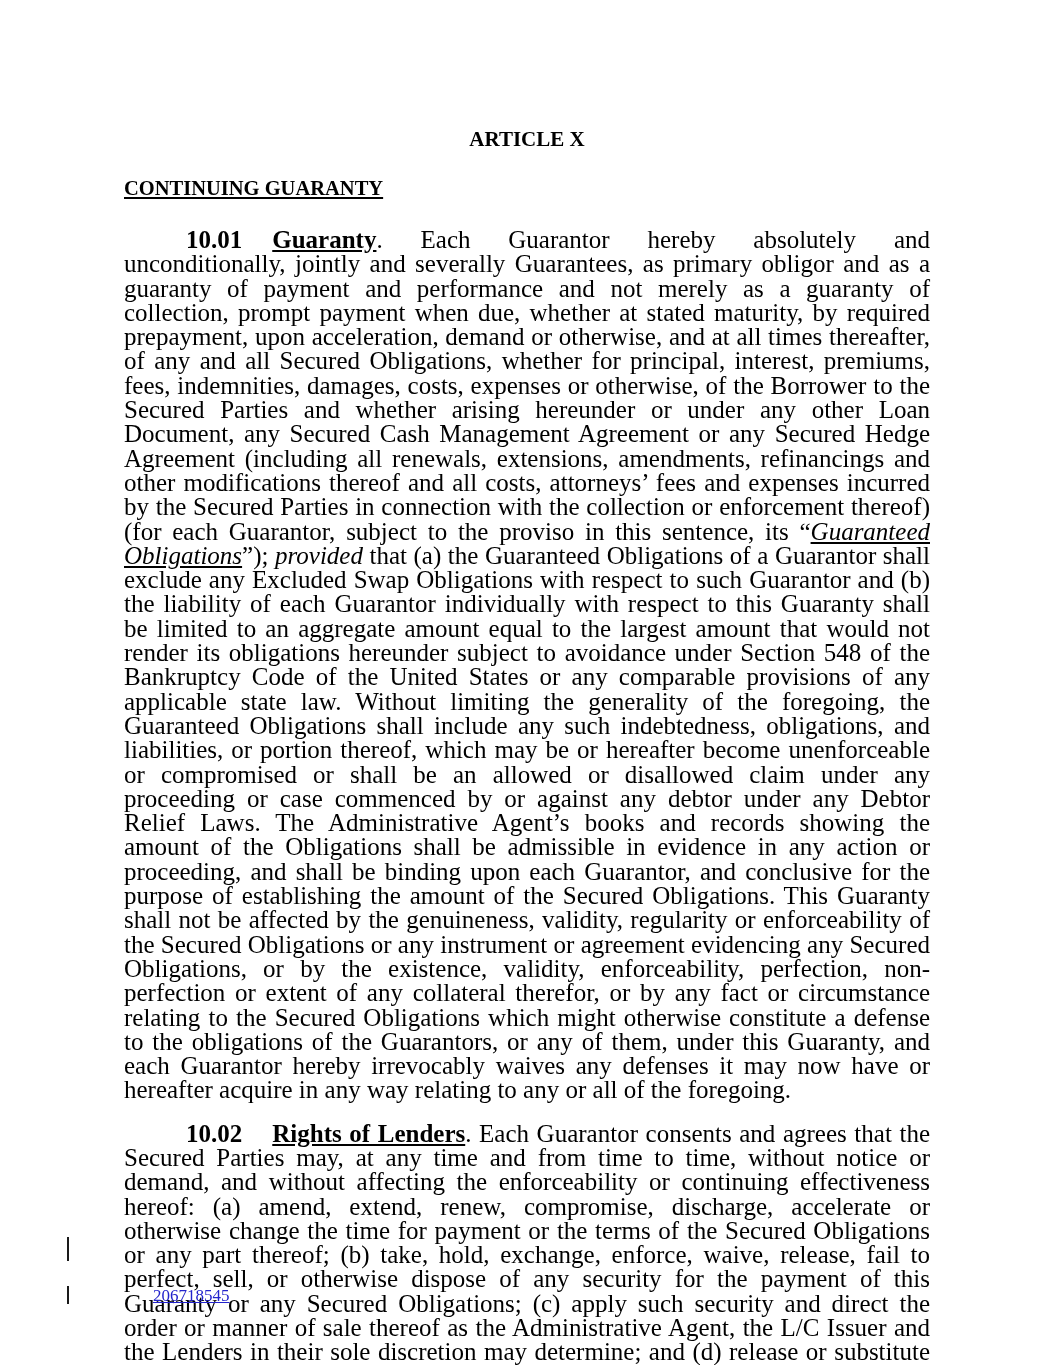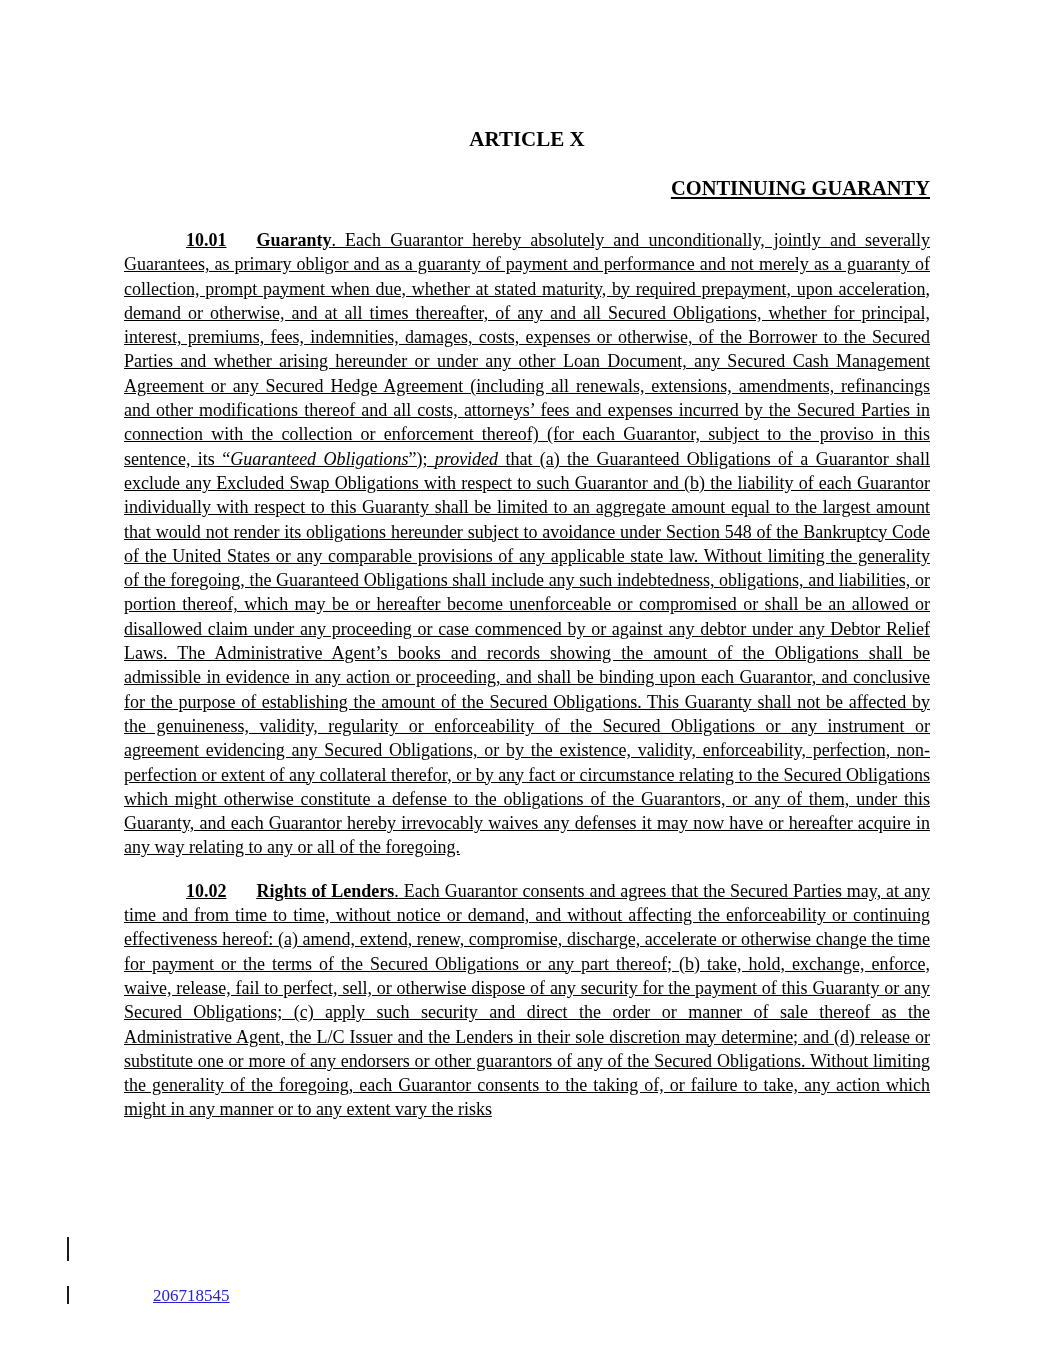--- a/index.html
+++ b/index.html
@@ -23,36 +23,35 @@
     width: 806px;
   }
   .article-heading {
     text-align: center;
     font-weight: bold;
     font-size: 21px;
     line-height: 24px;
     margin: 0 0 25px 0;
   }
   .doc-title-wrap {
-    text-align: right;
+    text-align: left;
     margin: 0 0 26px 0;
     line-height: 24px;
   }
   .doc-title {
     font-weight: bold;
     font-size: 20.5px;
     text-decoration: underline;
   }
   .para {
-    font-size: 18px;
+    font-size: 25px;
     line-height: 24.3px;
     text-align: justify;
     text-indent: 62px;
     margin: 0 0 19px 0;
-    text-decoration: underline;
   }
   .sec-num {
     font-weight: bold;
     margin-right: 30px;
   }
   .sec-head {
     font-weight: bold;
     text-decoration: underline;
   }
   .defined-term {

